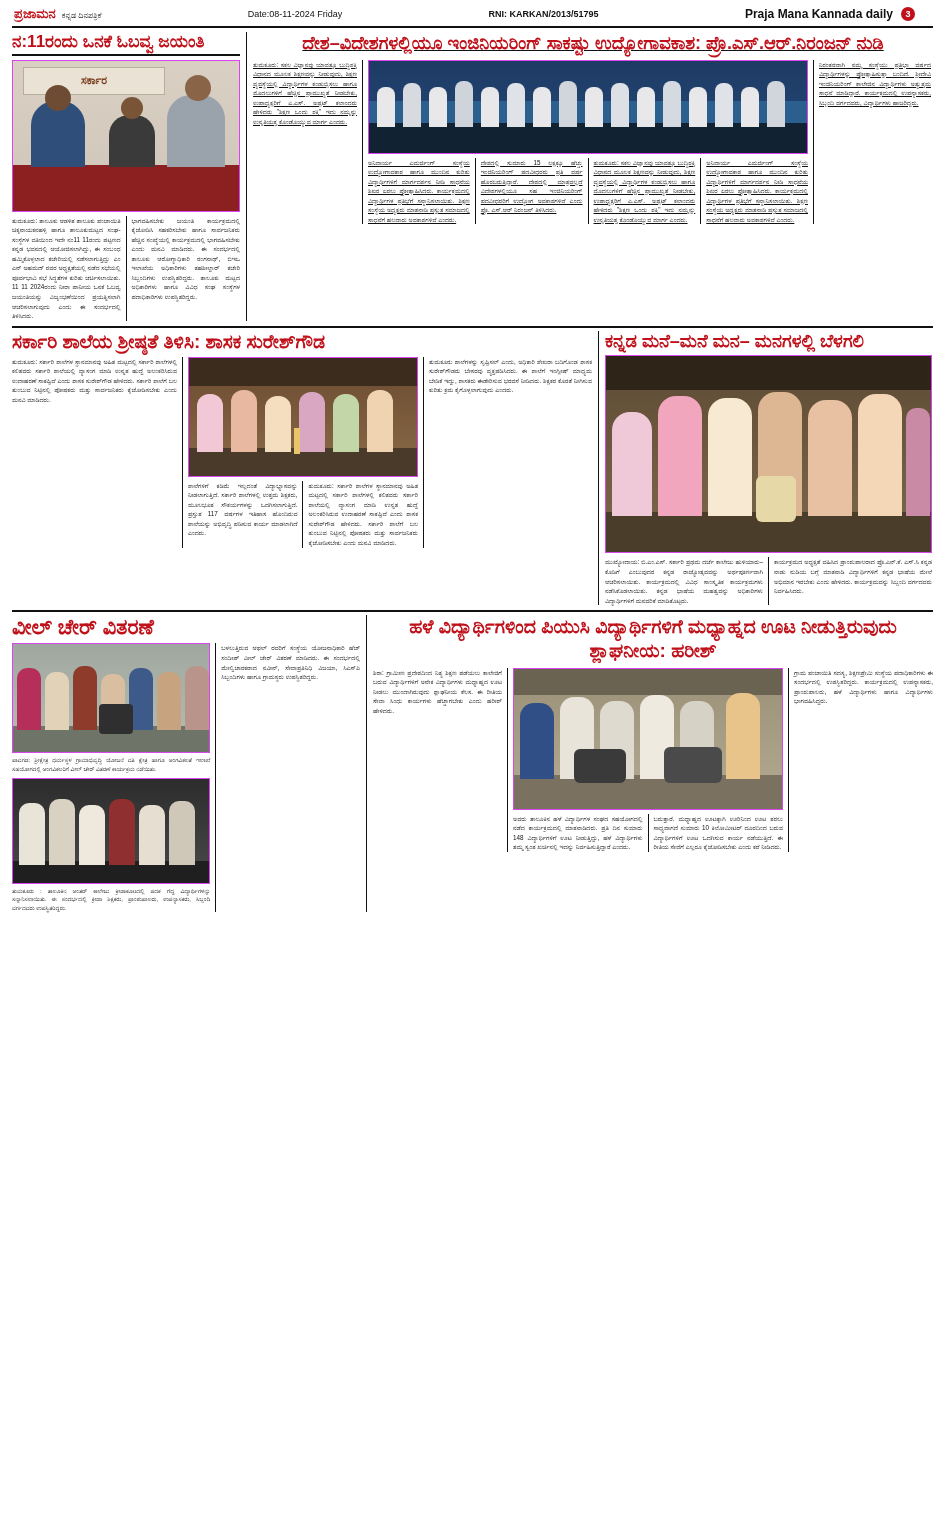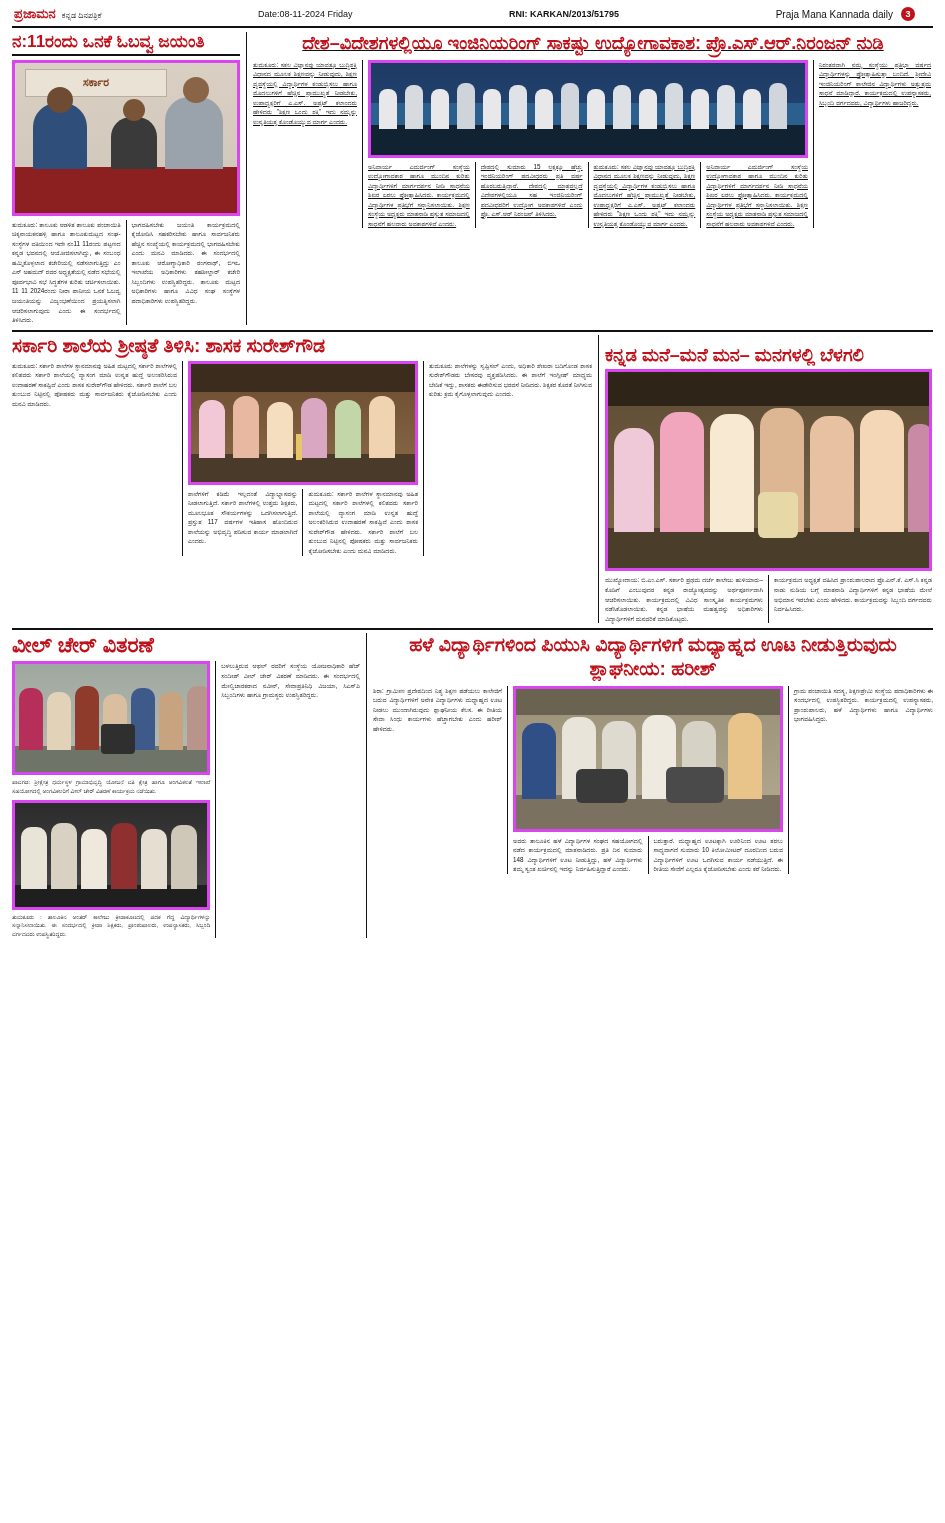--- a/index.html
+++ b/index.html
@@ -7,36 +7,36 @@
   .page{width:945px;height:1523px;position:relative;padding:0;box-sizing:border-box;}
 
   
   .masthead{display:flex;align-items:center;justify-content:space-between;padding:6px 30px 2px 14px;}
   .mast-left{display:flex;align-items:baseline;gap:6px;}
   .mast-logo{font-size:13px;font-weight:bold;color:#c0111a;}
   .mast-sub{font-size:8px;color:#222;}
   .mast-mid{font-size:9px;font-weight:normal;}
   .mast-rni{font-size:9px;font-weight:bold;}
   .mast-right{display:flex;align-items:center;gap:8px;}
-  .mast-daily{font-size:10px;font-weight:normal;}
+  .mast-daily{font-size:12px;font-weight:bold;}
   .pageno{width:14px;height:14px;border-radius:50%;background:#c0111a;color:#fff;font-size:9px;display:flex;align-items:center;justify-content:center;font-weight:bold;}
   .rule{height:2px;background:#111;margin:2px 12px 0 12px;}
 
   
   .cols{display:flex;padding:0 12px;box-sizing:border-box;}
   .col{box-sizing:border-box;}
   .vline{width:1px;background:#111;margin:0 5px;}
   .hline2{height:2px;background:#111;margin:5px 12px 3px 12px;}
 
   .headline{color:#c0111a;font-weight:bold;line-height:1.15;}
 
   .body-text{font-size:6.3px;line-height:1.52;text-align:justify;color:#111;}
   .caption{font-size:5.9px;line-height:1.45;text-align:justify;color:#111;}
 
-  .photo{background:#b9c2cc;border:3px solid #d946ef;position:relative;overflow:hidden;}
+  .photo{background:#b9c2cc;border:1px solid #d946ef;position:relative;overflow:hidden;}
 
   
   .c1{width:228px;}
 </style>
 </head>
 <body>
 
 <div class="page">
 
   <div class="masthead">
@@ -154,21 +154,21 @@
             <div class="col body-text" style="width:112px;">ತುಮಕೂರು: ಸರ್ಕಾರಿ ಶಾಲೆಗಳ ಸ್ಥಾನಮಾನವು ಅಹಿತ ಮಟ್ಟದಲ್ಲಿ ಸರ್ಕಾರಿ ಶಾಲೆಗಳಲ್ಲಿ ಕಲಿತವರು ಸರ್ಕಾರಿ ಶಾಲೆಯಲ್ಲಿ ವ್ಯಾಸಂಗ ಮಾಡಿ ಉನ್ನತ ಹುದ್ದೆ ಅಲಂಕರಿಸಿರುವ ಉದಾಹರಣೆ ಸಾಕಷ್ಟಿವೆ ಎಂದು ಶಾಸಕ ಸುರೇಶ್‌ಗೌಡ ಹೇಳಿದರು. ಸರ್ಕಾರಿ ಶಾಲೆಗೆ ಬಲ ತುಂಬುವ ನಿಟ್ಟಿನಲ್ಲಿ ಪೋಷಕರು ಮತ್ತು ಸಾರ್ವಜನಿಕರು ಕೈಜೋಡಿಸಬೇಕು ಎಂದು ಮನವಿ ಮಾಡಿದರು.</div>
           </div>
         </div>
         <div class="vline"></div>
         <div class="col body-text" style="width:168px;">ತುಮಕೂರು ಶಾಲೆಗಳನ್ನು ಸೃಷ್ಟಿಸಲ್ ಎಂದು, ಅಧಿಕಾರಿ ಶೇಖರಾ ಬದಿಗೊಂಡ ಶಾಸಕ ಸುರೇಶ್‌ಗೌಡರು ಬೇಸರವು ವ್ಯಕ್ತಪಡಿಸಿದರು. ಈ ಶಾಲೆಗೆ ಇಂಗ್ಲೀಷ್ ಮಾಧ್ಯಮ ಬೇಡಿಕೆ ಇದ್ದು, ಶಾಸಕರು ಈಡೇರಿಸುವ ಭರವಸೆ ನೀಡಿದರು. ಶಿಕ್ಷಕರ ಕೊರತೆ ನೀಗಿಸುವ ಕುರಿತು ಕ್ರಮ ಕೈಗೊಳ್ಳಲಾಗುವುದು ಎಂದರು.</div>
       </div>
     </div>
 
     <div class="vline" style="margin:0 6px;"></div>
 
-    <div class="col" style="width:327px;margin-top:10px;">
+    <div class="col" style="width:327px;">
       <div class="headline" style="font-size:18px;">ಕನ್ನಡ ಮನೆ–ಮನೆ ಮನ– ಮನಗಳಲ್ಲಿ ಬೆಳಗಲಿ</div>
       <div class="photo" style="height:196px;margin-top:4px;">
         <div style="position:absolute;inset:0;background:linear-gradient(#5d4a33,#7d6a4d);"></div>
         <div style="position:absolute;left:0;right:0;top:0;height:34px;background:#2e2418;"></div>
         <div style="position:absolute;left:0;right:0;bottom:0;height:40px;background:#4a3d2a;"></div>
         <div style="position:absolute;left:6px;bottom:36px;width:40px;height:104px;background:#f0c9d8;border-radius:18px 18px 0 0;"></div>
         <div style="position:absolute;left:52px;bottom:36px;width:44px;height:120px;background:#f2a6bd;border-radius:18px 18px 0 0;"></div>
         <div style="position:absolute;left:102px;bottom:36px;width:44px;height:118px;background:#f7e9d2;border-radius:18px 18px 0 0;"></div>
         <div style="position:absolute;left:152px;bottom:36px;width:44px;height:124px;background:#ddb694;border-radius:18px 18px 0 0;"></div>
         <div style="position:absolute;left:202px;bottom:36px;width:44px;height:116px;background:#e8c0a2;border-radius:18px 18px 0 0;"></div>

